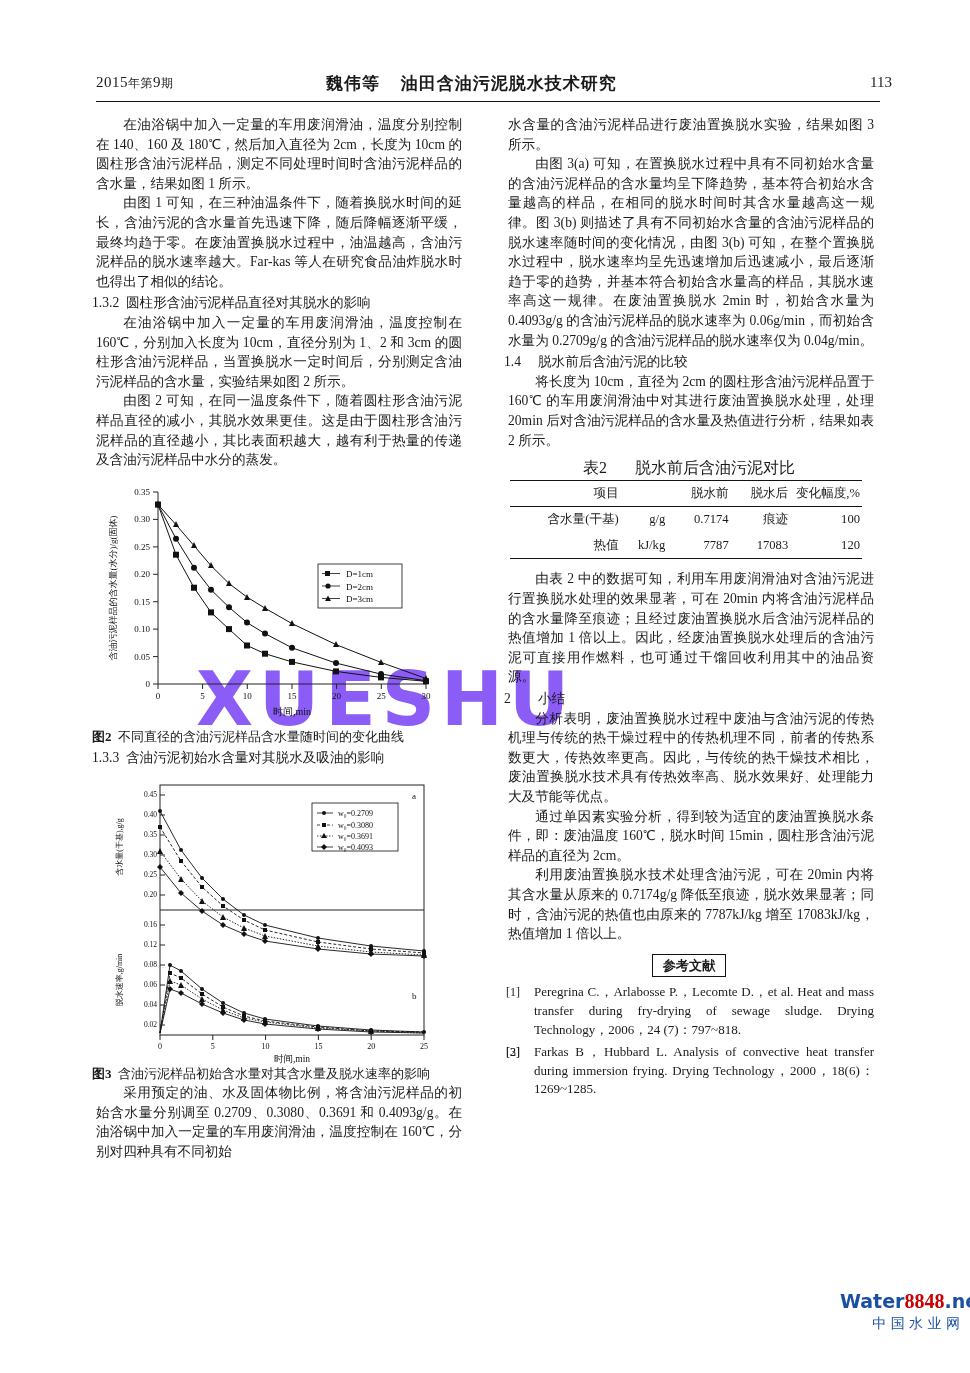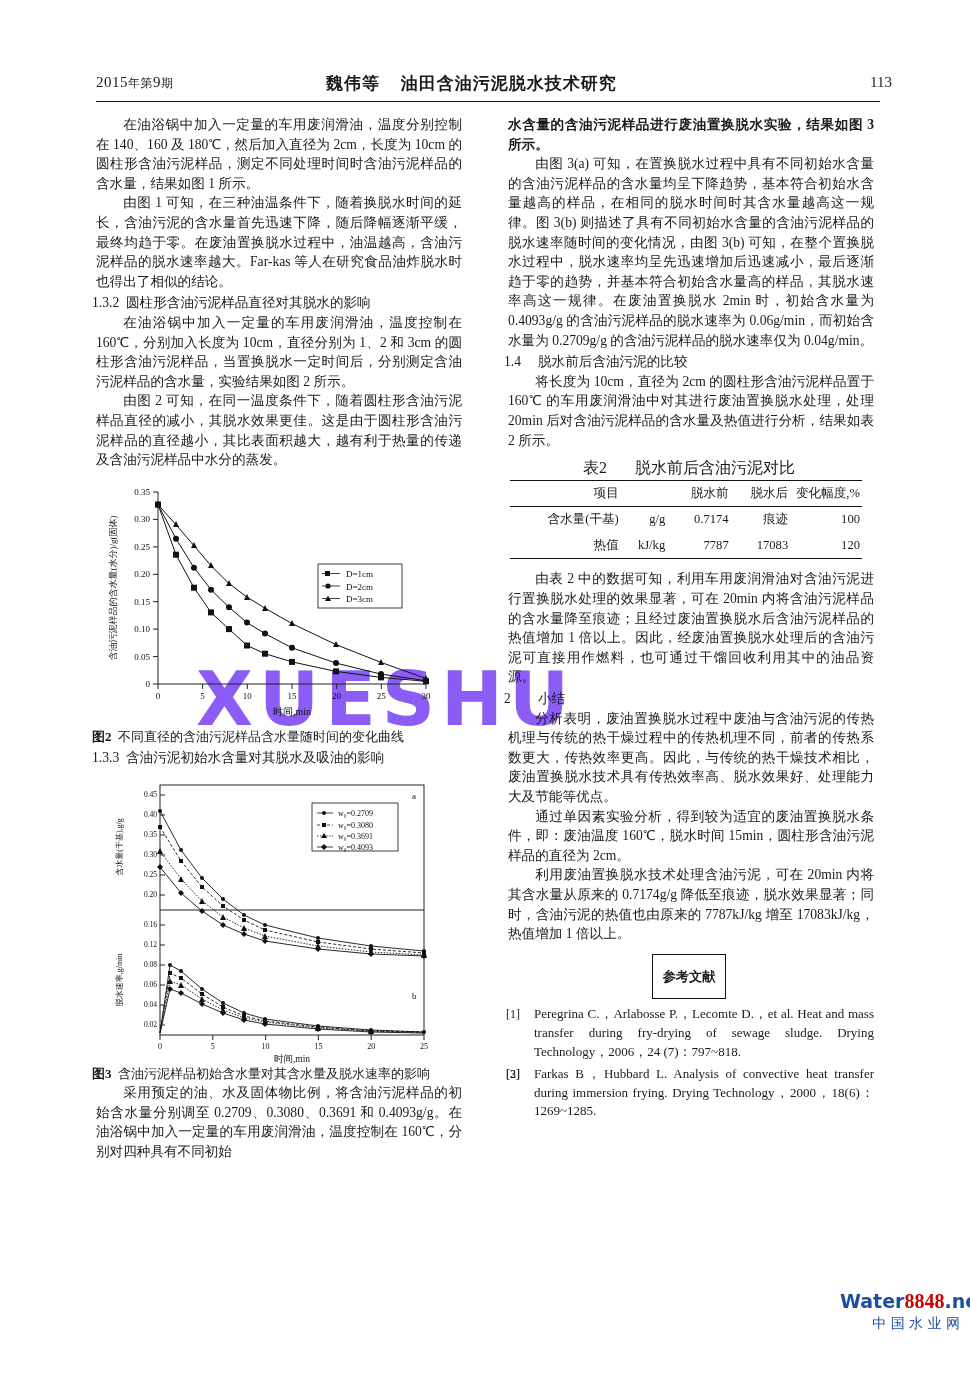--- a/index.html
+++ b/index.html
@@ -12,21 +12,21 @@
   .runhead .issue .sm{font-size:12px;}
   .runhead .title{position:absolute;left:322px;top:2px;font-size:17px;font-weight:bold;letter-spacing:1px;font-family:"DejaVu Sans",sans-serif;}
   .runhead .pageno{position:absolute;left:866px;top:4px;font-size:15px;}
   .runhead .rule{position:absolute;left:92px;top:31px;width:784px;height:1px;background:#111;}
 
   
   .col{position:absolute;top:115px;width:370px;font-size:13.6px;line-height:19.6px;text-align:justify;}
   .colL{left:92px;}
   .colR{left:504px;}
   p{margin:0 0 0 4px;text-indent:2em;}
-  .noind{text-indent:0;font-weight:bold;}
+  .noind{text-indent:0;}
   .sec{margin:2px 0 0 0;text-indent:0;}
   .sec .num{display:inline-block;min-width:34px;}
 
   
   .n{font-family:"Liberation Serif",serif;font-size:12.5px;}
 
   
   .figbox{position:relative;margin:8px 0 0 0;}
   .figcap{font-size:13px;line-height:18px;text-indent:0;}
   .figcap .lbl{font-weight:bold;}
@@ -41,21 +41,21 @@
   .tbl-title{text-align:center;font-size:16px;margin:8px 0 2px 0;text-indent:0;}
   .tbl-title .t1{margin-right:28px;}
   table.data{border-collapse:collapse;width:352px;margin:0 0 0 6px;font-size:12.6px;}
   table.data th,table.data td{padding:3px 2px;text-align:right;font-weight:normal;}
   table.data thead th{border-top:1.6px solid #111;border-bottom:1px solid #111;}
   table.data tbody tr:last-child td{border-bottom:1.6px solid #111;}
   .cellL{text-align:center;}
 
   
   .refhead{text-align:center;margin:10px 0 6px 0;text-indent:0;}
-  .refhead span{display:inline-block;border:1px solid #111;padding:12px 10px;font-size:13.2px;font-weight:bold;}
+  .refhead span{display:inline-block;border:1px solid #111;padding:1px 10px;font-size:13.2px;font-weight:bold;}
   .ref{position:relative;padding-left:30px;text-indent:0;font-family:"Liberation Serif",serif;font-size:13px;line-height:18.6px;margin-bottom:4px;}
   .ref .rn{position:absolute;left:2px;top:0px;font-size:12px;}
 
   
   .wm{position:absolute;left:196px;top:656px;font-size:74px;color:#8b5cf6;font-family:"DejaVu Sans",sans-serif;font-weight:bold;letter-spacing:6px;z-index:0;}
   .colL,.colR{z-index:2;}
 
   
   .logo{position:absolute;left:840px;top:1290px;width:120px;text-align:right;}
   .logo .l1{font-family:"DejaVu Sans",sans-serif;font-weight:bold;font-size:19px;}

